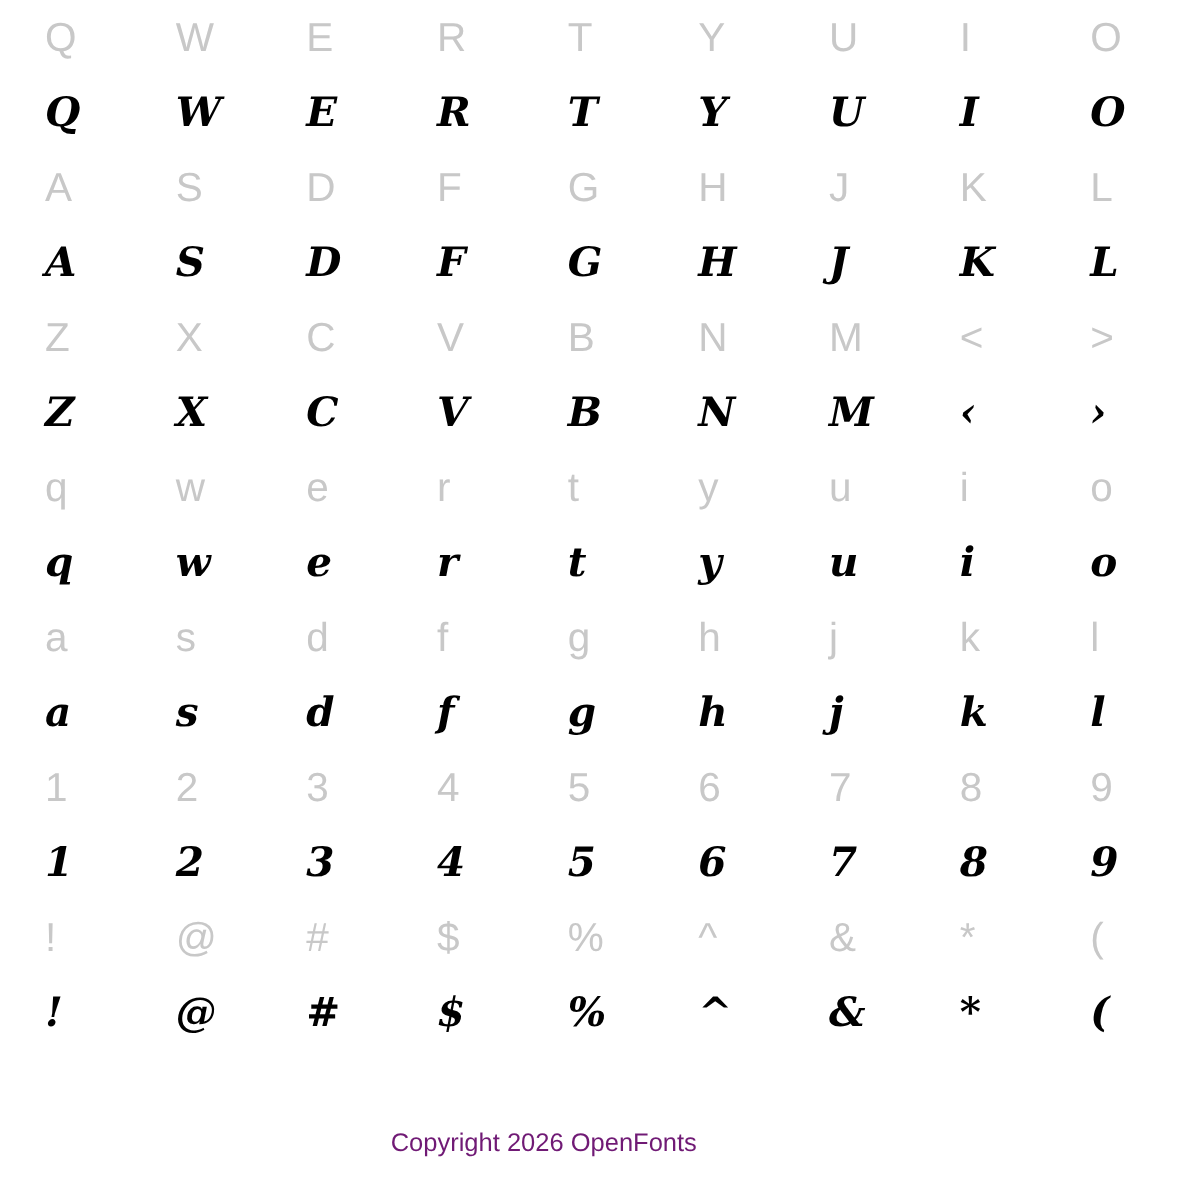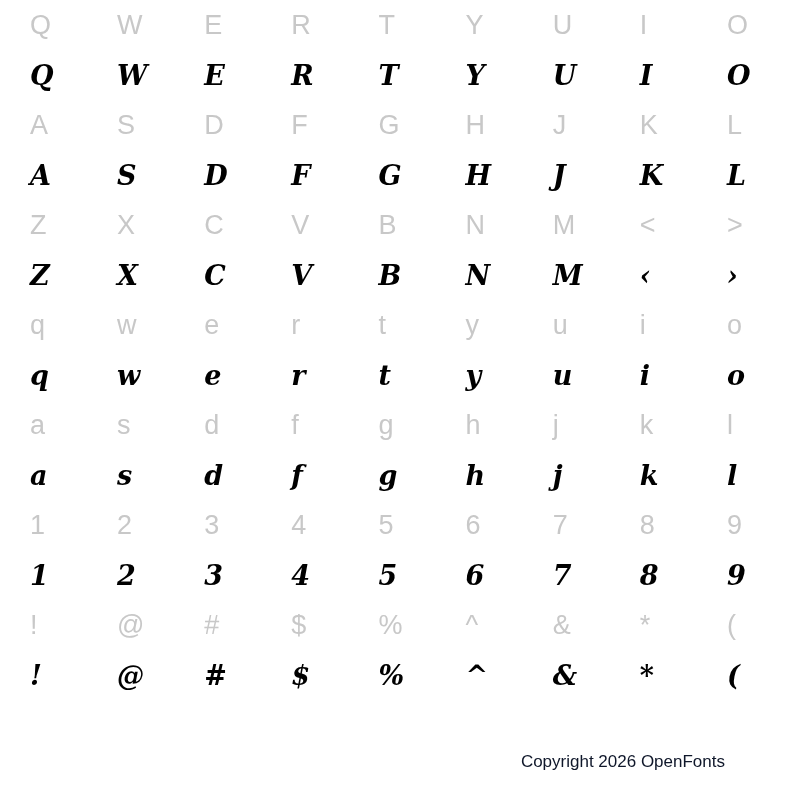--- a/index.html
+++ b/index.html
@@ -47,23 +47,23 @@
     font-weight: bold;
     font-style: italic;
     font-size: 27px;
     font-family: "DejaVu Serif", serif;
   }
   .footer {
     position: absolute;
     left: 0;
     right: 0;
     bottom: 28px;
-    text-align: right;
+    text-align: center;
     padding-right: 75px;
-    color: #0f172a;
+    color: #701a75;
     font-size: 17px;
     font-family: "Liberation Sans", sans-serif;
   }
 </style>
 </head>
 <body>
 
 <div class="sheet">
 
   <div class="grid row-sample">

